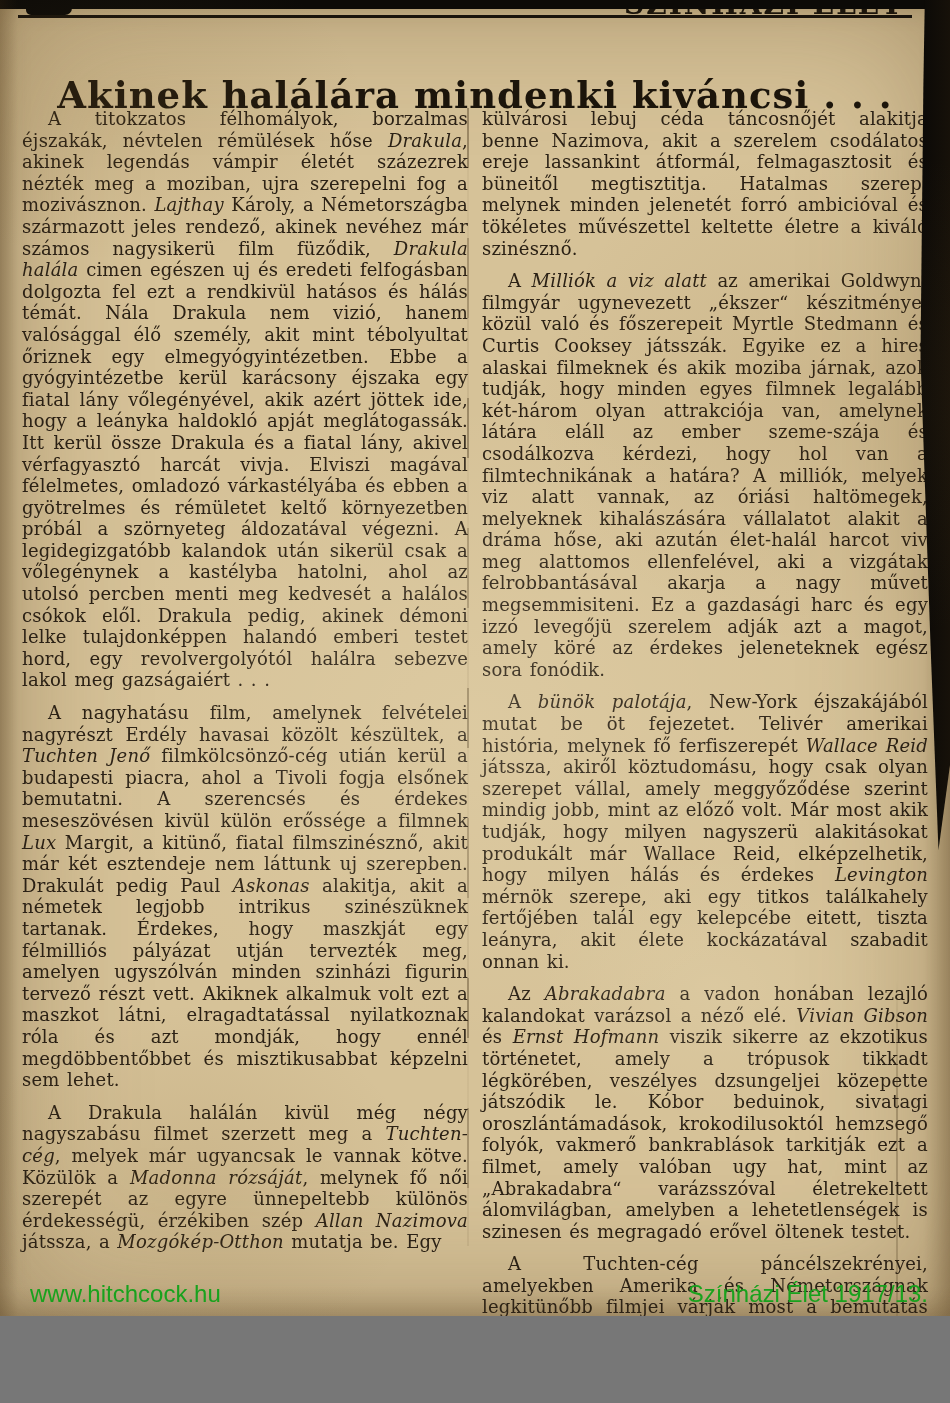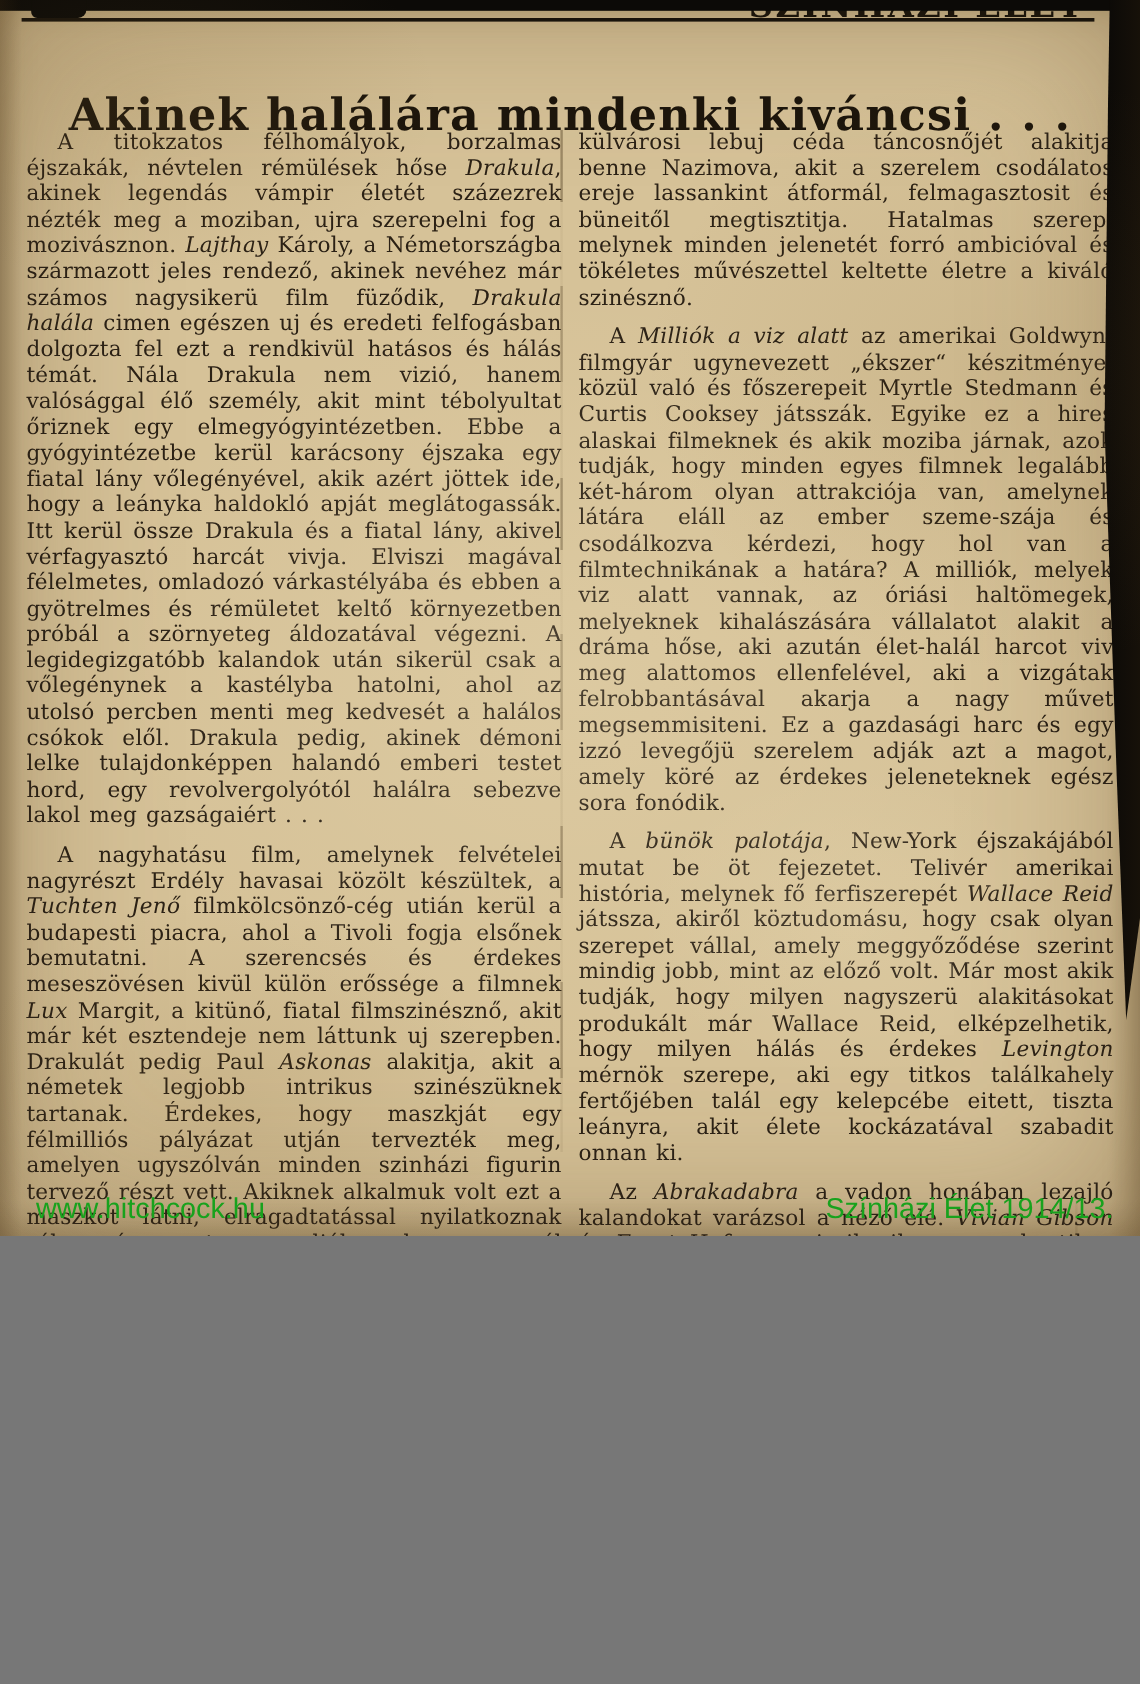--- a/index.html
+++ b/index.html
@@ -6,21 +6,21 @@
     --paper:#d6c298;
     --paper-dark:#bca47a;
     --ink:#2b2115;
     --headline-ink:#1c150b;
     --scan-black:#0c0a07;
     --watermark-green:#18a21d;
   }
   html,body{margin:0;padding:0;background:#777;}
   .page{
     position:relative;
-    width:950px;height:1030px;
+    width:950px;height:1316px;
     margin:0 auto;
     background:var(--paper);
     overflow:hidden;
     font-family:"DejaVu Serif", serif;
     color:var(--ink);
     box-shadow:inset 0 0 140px rgba(92,66,30,.42), inset 0 0 28px rgba(80,56,24,.35);
   }
   
   .page::before{
     content:"";position:absolute;inset:0;pointer-events:none;z-index:5;
@@ -123,15 +123,15 @@
         <p><span>Az </span><i>Abrakadabra</i><span> a vadon honában lezajló kalandokat varázsol a néző elé. </span><i>Vivian Gibson</i><span> és </span><i>Ernst Hofmann</i><span> viszik sikerre az ekzotikus történetet, amely a trópusok tikkadt légkörében, veszélyes dzsungeljei közepette játszódik le. Kóbor beduinok, sivatagi oroszlántámadások, krokodilusoktól hemzsegő folyók, vakmerő bankrablások tarkitják ezt a filmet, amely valóban ugy hat, mint az „Abrakadabra“ varázsszóval életrekeltett álomvilágban, amelyben a lehetetlenségek is szinesen és megragadó erővel öltenek testet.</span></p>
         <p><span>A Tuchten-cég páncélszekrényei, amelyekben Amerika és Németországnak legkitünőbb filmjei várják most a bemutatás napjait, már gyakran szereztek kedves és kellemes meglepetést a mozgószinházainkat látogató közönségnek. Ámde bizonyos, hogy a legértékesebb meglepetéseket mégis ezek a filmek fogják hozni, melyeknek megjelenését érthető kiváncsiság és türelmetlenség előzi meg.</span></p>
       </div>
   </div>
 
   <div class="column-divider"></div>
   <div class="crease-right"></div>
 
   <div class="footer">
     <span class="fl">www.hitchcock.hu</span>
-    <span class="fr">Színházi Élet 1914/13.</span>
+    <span class="fr">Színházi Élet 1917/13.</span>
   </div>
 </div>
 
 </body></html>

